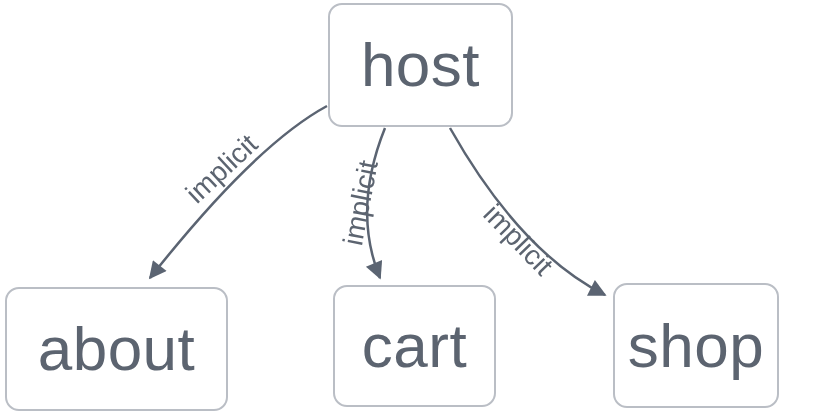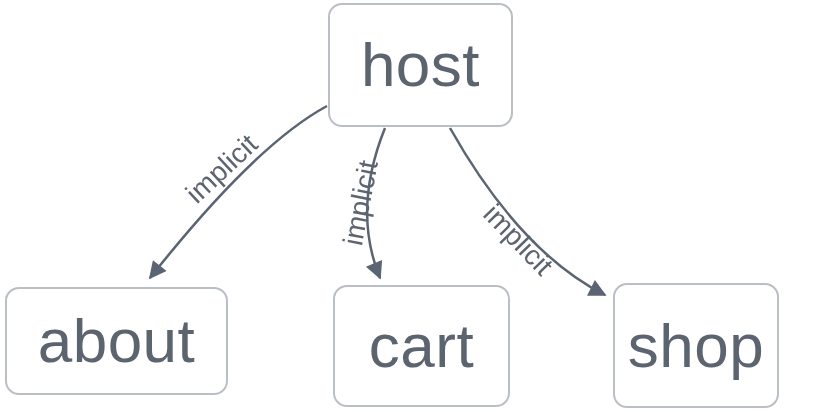--- a/index.html
+++ b/index.html
@@ -35,22 +35,22 @@
     border-radius: 14px;
     display: flex;
     align-items: center;
     justify-content: center;
     color: var(--text, #5c6470);
     font-size: 62px;
     line-height: 1;
     letter-spacing: 0.5px;
   }
   .node-host  { left: 328px; top: 3px;   width: 185px; height: 124px; }
-  .node-about { left: 5px;   top: 287px; width: 223px; height: 108px; }
-  .node-cart  { left: 333px; top: 285px; width: 177px; height: 122px; }
+  .node-about { left: 5px;   top: 287px; width: 223px; height: 124px; }
+  .node-cart  { left: 333px; top: 285px; width: 163px; height: 122px; }
   .node-shop  { left: 613px; top: 283px; width: 166px; height: 125px; }
   .edge-label {
     position: absolute;
     color: var(--text, #5c6470);
     font-size: 28px;
     line-height: 1;
     white-space: nowrap;
     pointer-events: none;
   }
   .edge-label-1 { left: 222px; top: 169px; transform: translate(-50%,-50%) rotate(-43deg); }

